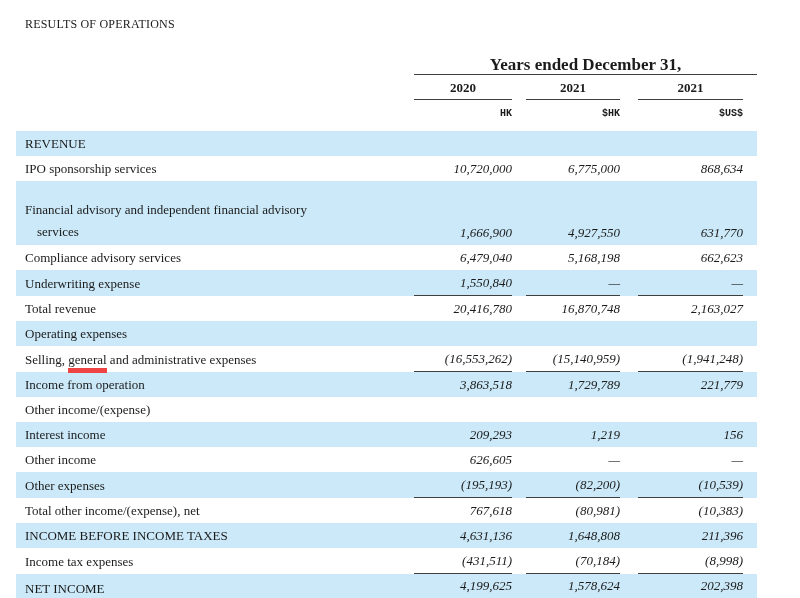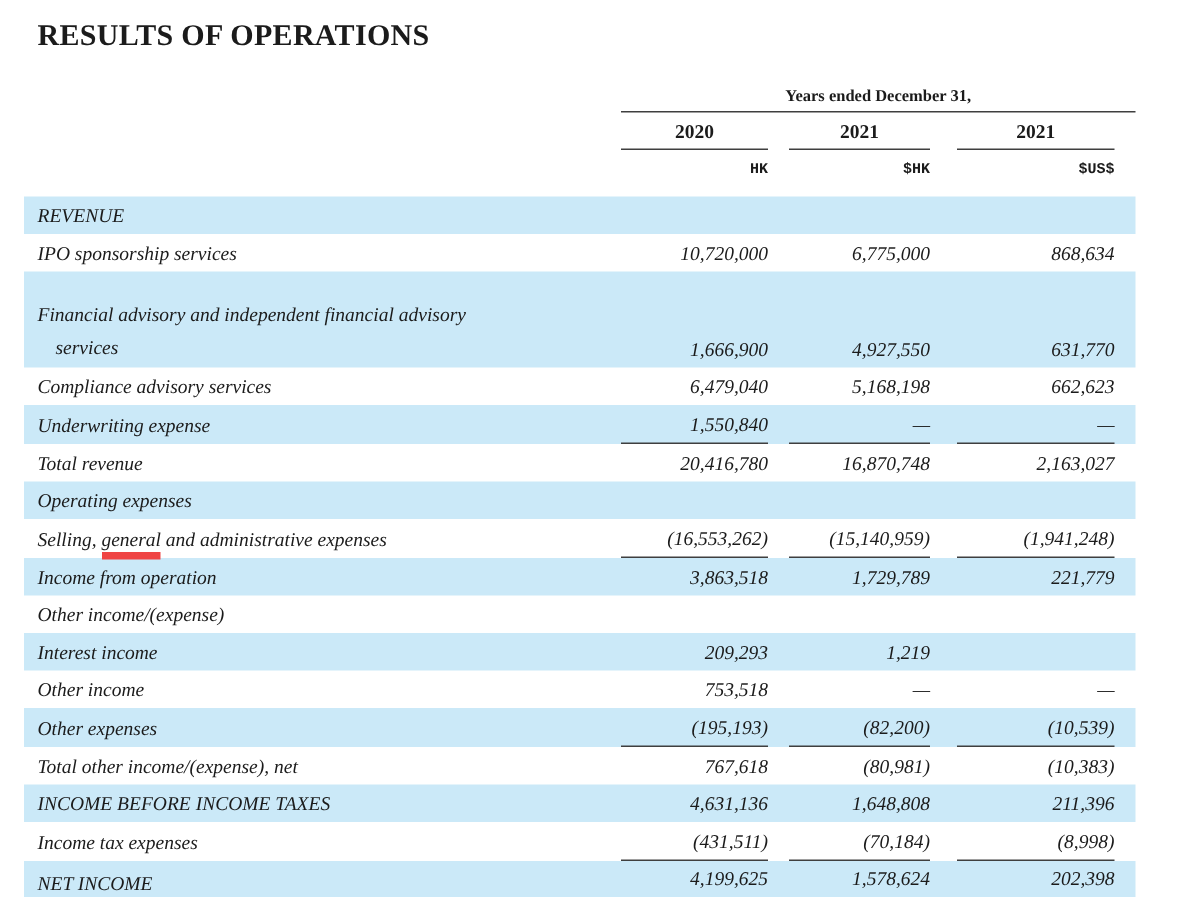--- a/index.html
+++ b/index.html
@@ -3,51 +3,51 @@
 <meta charset="utf-8">
 <style>
   html,body{margin:0;padding:0;}
   body{
     width:800px;height:598px;background:#ffffff;
     font-family:"Liberation Serif","DejaVu Serif",serif;
     color:#1b1b1b;overflow:hidden;
   }
   .title{
     margin:16px 0 24px 25px;
-    font-size:20px;line-height:17px;font-weight:bold;
+    font-size:12px;line-height:17px;font-weight:normal;
     letter-spacing:.2px;
   }
   .fin-table{margin-left:16px;width:741px;}
   .grid{
     display:grid;
     grid-template-columns:398px 98px 14px 94px 18px 105px 14px;
     align-items:end;
   }
   
   .ghead{
     grid-column:2/8;
-    text-align:center;font-weight:bold;font-size:11px;
+    text-align:center;font-weight:bold;font-size:17px;
     height:17px;line-height:15px;
     border-bottom:1px solid #3f3f3f;
   }
   .yrow .ycell{
     text-align:center;font-weight:bold;font-size:13px;
     height:24px;line-height:26px;
     border-bottom:1px solid #3f3f3f;
   }
   .crow .ccell{
     text-align:right;font-weight:bold;font-size:10px;
     height:25px;line-height:27px;font-family:Liberation Mono, monospace;
   }
   .spacer{height:6px;}
   
   .row{min-height:25px;}
   .row.hl{background:#cbe9f8;}
   .cell{height:25px;line-height:25px;font-size:13px;}
-  .lbl{padding-left:9px;font-style:italic;}
+  .lbl{padding-left:9px;}
   .num{text-align:right;font-style:italic;}
   .row.two-line{height:64px;}
   .row.two-line .lbl{height:auto;line-height:22px;padding-bottom:2px;}
   .indent2{padding-left:12px;}
   .u{border-bottom:1px solid #3f3f3f;}
   .uu{border-bottom:3px double #3f3f3f;height:24px;line-height:24px;}
   .uword{border-bottom:5px solid #ef4444;padding-bottom:1px;}
 </style>
 </head>
 <body>
@@ -176,25 +176,26 @@
         <div></div>
         <div class="cell num"></div>
         <div></div>
       </div>
       <div class="grid row hl">
         <div class="cell lbl">Interest income</div>
         <div class="cell num">209,293</div>
         <div></div>
         <div class="cell num">1,219</div>
         <div></div>
+        <div class="cell num">156</div>
         <div></div>
       </div>
       <div class="grid row">
         <div class="cell lbl">Other income</div>
-        <div class="cell num">753,518</div>
+        <div class="cell num">626,605</div>
         <div></div>
         <div class="cell num">—</div>
         <div></div>
         <div class="cell num">—</div>
         <div></div>
       </div>
       <div class="grid row hl">
         <div class="cell lbl">Other expenses</div>
         <div class="cell num u">(195,193)</div>
         <div></div>

